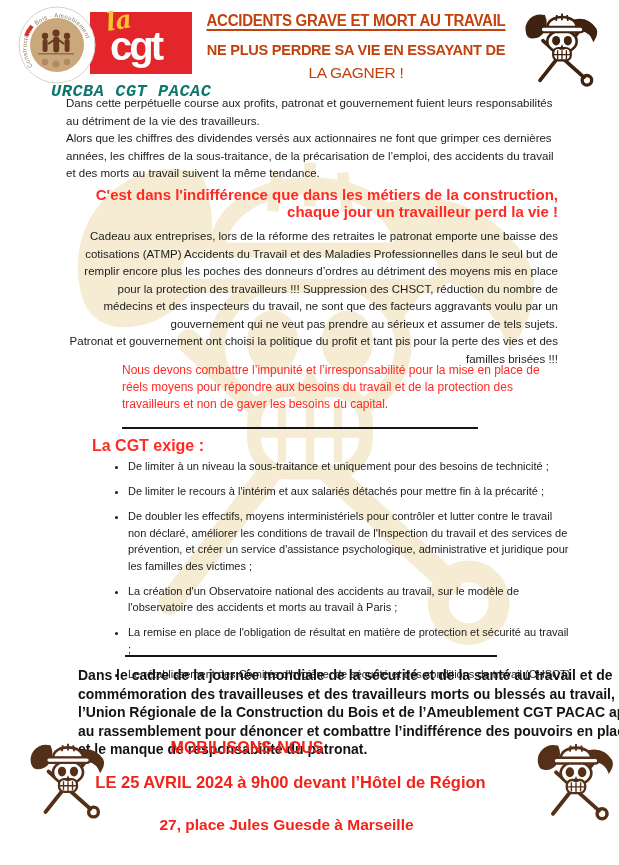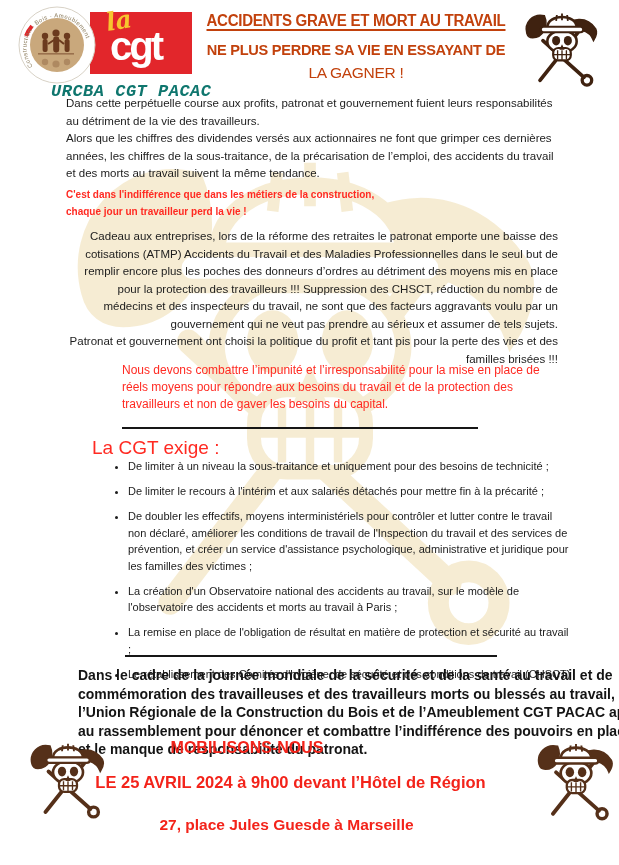--- a/index.html
+++ b/index.html
@@ -31,27 +31,27 @@
   .title-block{left:188px;top:12px;width:336px;text-align:center;color:#c2410c;z-index:3;}
   .title-l1{font-size:16px;font-weight:bold;letter-spacing:-.3px;transform:scaleX(.94);
     transform-origin:center;text-decoration:underline;text-decoration-thickness:2px;text-underline-offset:3px;}
   .title-l2{margin-top:11px;font-size:15.5px;font-weight:bold;letter-spacing:-.3px;transform:scaleX(.94);transform-origin:center;}
   .title-l3{margin-top:5px;font-size:15.5px;font-weight:normal;letter-spacing:-.3px;}
 
   
   .bodytext{font-size:11.5px;line-height:17.5px;color:#1c1c1c;z-index:1;}
   .pA{left:66px;top:95px;width:492px;}
   .pB{left:66px;top:228px;width:492px;text-align:right;}
-  .callout1{left:66px;top:186px;width:492px;text-align:left;color:#ff2a22;
-    font-weight:bold;font-size:10px;line-height:17px;z-index:1;}
+  .callout1{left:66px;top:186px;width:492px;text-align:right;color:#ff2a22;
+    font-weight:bold;font-size:15px;line-height:17px;z-index:1;}
   .callout2{left:122px;top:362px;width:445px;color:#ff2a22;font-weight:normal;
     font-size:12px;line-height:17px;z-index:1;}
   .hr1{left:122px;top:427px;width:356px;border-top:2px solid #161616;z-index:1;}
   .hr2{left:125px;top:655px;width:372px;border-top:2px solid #161616;z-index:1;}
-  .exige{left:92px;top:437px;color:#ff2a22;font-weight:normal;font-size:19px;z-index:1;}
+  .exige{left:92px;top:437px;color:#ff2a22;font-weight:bold;font-size:16px;z-index:1;}
   .demands{left:108px;top:458px;width:464px;z-index:1;}
   .demands ul{margin:0;padding:0 0 0 20px;list-style:disc;}
   .demands li{font-size:11px;line-height:16.5px;margin-bottom:8.5px;color:#1c1c1c;}
   .closing{left:38px;top:666px;width:570px;font-weight:bold;font-size:14px;line-height:18.6px;color:#141414;z-index:1;margin-left:40px;}
 
   
   .mobilize{left:0;top:739px;width:494px;text-align:center;color:#f3231a;font-weight:bold;font-size:16px;z-index:1;}
   .dateline{left:0;top:773px;width:581px;text-align:center;color:#f3231a;font-weight:bold;font-size:16.5px;z-index:1;}
   .placeline{left:0;top:816px;width:573px;text-align:center;color:#f3231a;font-weight:bold;font-size:15.5px;z-index:1;}
 </style>

